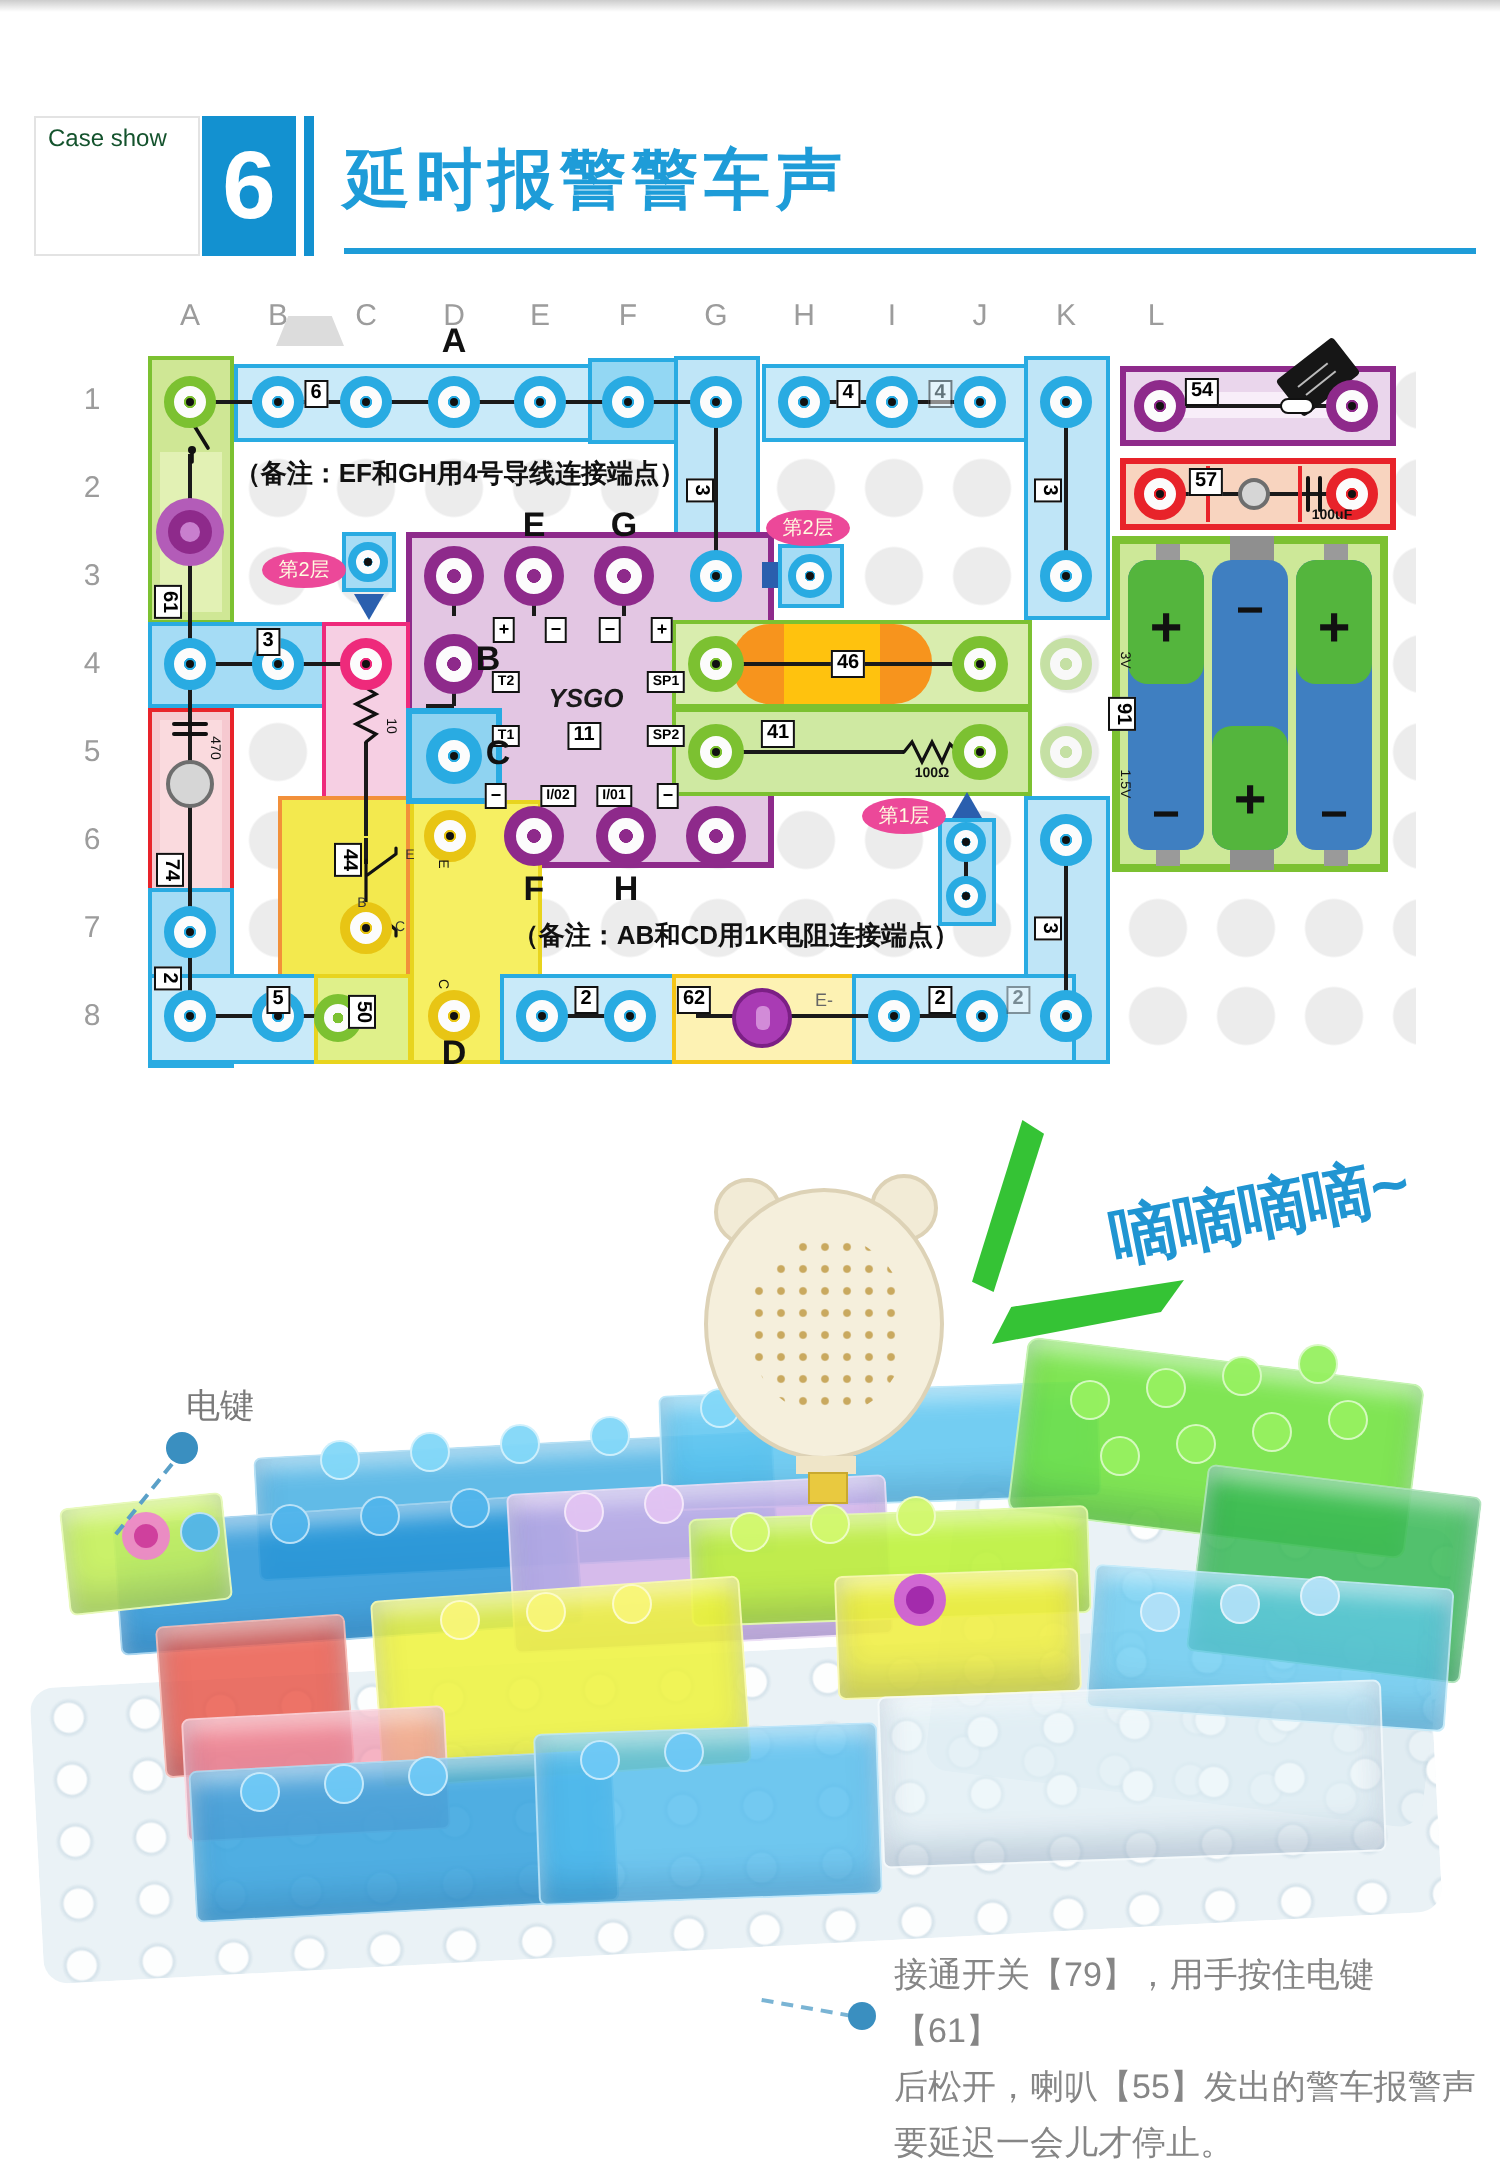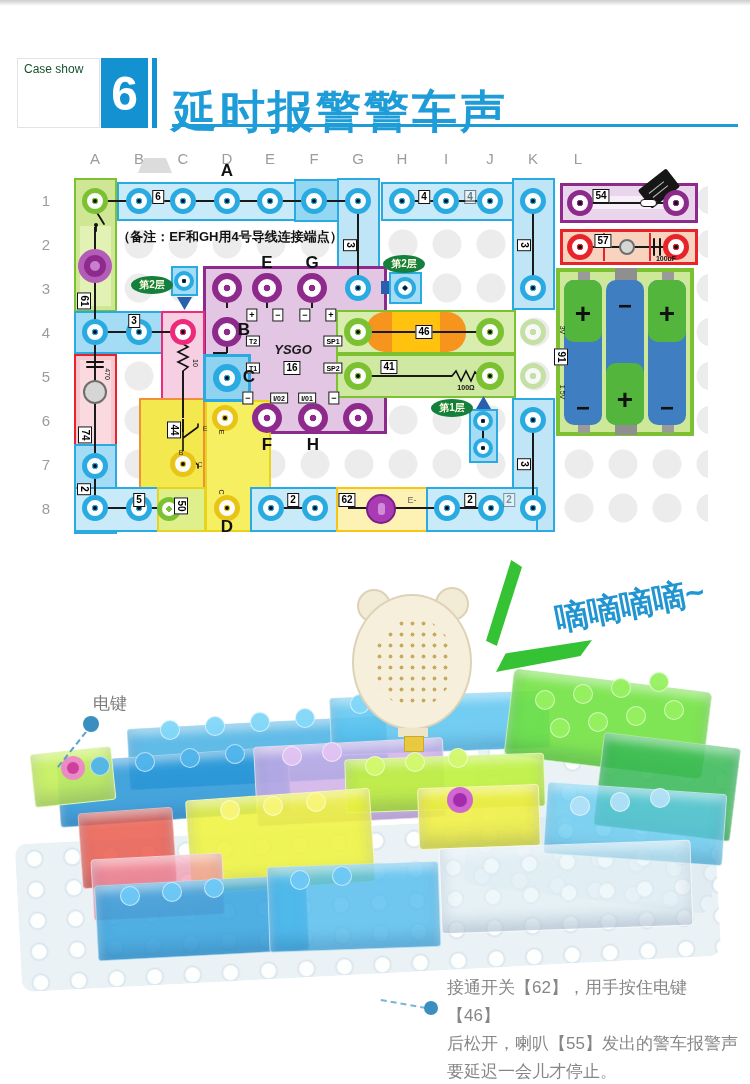--- a/index.html
+++ b/index.html
@@ -12,28 +12,28 @@
         border:1px solid #e3e3e3;box-sizing:border-box;}
   .case-show{height:20px;font-size:12px;color:#14532d;padding:3px 0 0 6px;box-sizing:border-box;}
   .case-cn{position:absolute;left:0;top:20px;right:0;bottom:0;background:#1391d0;color:#fff;
         font-size:27px;font-weight:700;display:flex;align-items:center;justify-content:center;
         letter-spacing:2px;}
   .case-cn::after{content:"";position:absolute;bottom:4px;left:50%;transform:translateX(-50%);
         width:56px;height:5px;border-top:1.5px solid #fff;border-bottom:1.5px solid #fff;}
   .hdr-num{position:absolute;left:101px;top:58px;width:47px;height:70px;background:#1391d0;
         color:#fff;font-weight:700;font-size:48px;display:flex;align-items:center;justify-content:center;}
   .hdr-vbar{position:absolute;left:152px;top:58px;width:5px;height:70px;background:#1391d0;}
-  .hdr-title{position:absolute;left:172px;top:82px;font-size:45px;font-weight:800;color:#1e9cd8;
+  .hdr-title{position:absolute;left:172px;top:68px;font-size:33px;font-weight:800;color:#1e9cd8;
         letter-spacing:3px;white-space:nowrap;}
   .hdr-underline{position:absolute;left:172px;top:124px;width:566px;height:3px;background:#1e9cd8;}
   
   .scene{position:absolute;left:0;top:0;width:750px;height:1084px;}
   .lbl{position:absolute;background:#fff;border:1.2px solid #111;font-weight:700;font-size:10px;
         line-height:1;padding:1px 2px;color:#000;white-space:nowrap;}
-  .oval{position:absolute;background:#15803d;color:#fffde0;font-size:10px;font-weight:700;
+  .oval{position:absolute;background:#ec4899;color:#fffde0;font-size:10px;font-weight:400;
         border-radius:50%;width:42px;height:18px;display:flex;align-items:center;
         justify-content:center;white-space:nowrap;}
   .pat{background-image:radial-gradient(circle,#ececec 0 14px,transparent 15px);
         background-size:44px 44px;background-position:5px 2px;}
   .pat2{background-color:rgba(213,230,238,.5);
         background-image:radial-gradient(circle,rgba(255,255,255,.95) 0 7px,rgba(188,208,220,.45) 8px,transparent 10px);
         background-size:38px 31px;border-radius:12px;}
   .dots{background-image:radial-gradient(circle,#c9a95f 0 1.6px,transparent 2.3px);
         background-size:11px 11px;border-radius:50%;}
   .blk{border:1.5px solid rgba(255,255,255,.55);
@@ -347,21 +347,21 @@
       <div class="lbl" style="position: absolute; left: 139px; top: 500px; transform: translate(-50%, -50%);">5</div>
       <div class="lbl" style="position: absolute; left: 181px; top: 506px; transform: translate(-50%, -50%) rotate(90deg);">50</div>
       <div class="lbl" style="position: absolute; left: 293px; top: 500px; transform: translate(-50%, -50%);">2</div>
       <div class="lbl" style="position: absolute; left: 347px; top: 500px; transform: translate(-50%, -50%);">62</div>
       <div class="lbl" style="position: absolute; left: 470px; top: 500px; transform: translate(-50%, -50%);">2</div>
       <div class="lbl" style="position: absolute; left: 509px; top: 500px; transform: translate(-50%, -50%); opacity: 0.4;">2</div>
       <div class="lbl" style="position: absolute; left: 424px; top: 332px; transform: translate(-50%, -50%);">46</div>
       <div class="lbl" style="position: absolute; left: 389px; top: 367px; transform: translate(-50%, -50%);">41</div>
       <div class="lbl" style="position: absolute; left: 524px; top: 464px; transform: translate(-50%, -50%) rotate(90deg);">3</div>
       <div class="lbl" style="position: absolute; left: 174px; top: 430px; transform: translate(-50%, -50%) rotate(90deg);">44</div>
-      <div class="lbl" style="position: absolute; left: 292px; top: 368px; transform: translate(-50%, -50%);">16</div>
+      <div class="lbl" style="position: absolute; left: 292px; top: 368px; transform: translate(-50%, -50%);">11</div>
       <div class="lbl" style="position: absolute; left: 253px; top: 341px; font-size: 7px; transform: translate(-50%, -50%);">T2</div>
       <div class="lbl" style="position: absolute; left: 253px; top: 368px; font-size: 7px; transform: translate(-50%, -50%);">T1</div>
       <div class="lbl" style="position: absolute; left: 333px; top: 341px; font-size: 7px; transform: translate(-50%, -50%);">SP1</div>
       <div class="lbl" style="position: absolute; left: 333px; top: 368px; font-size: 7px; transform: translate(-50%, -50%);">SP2</div>
       <div class="lbl" style="position: absolute; left: 279px; top: 398px; font-size: 7px; transform: translate(-50%, -50%);">I/02</div>
       <div class="lbl" style="position: absolute; left: 307px; top: 398px; font-size: 7px; transform: translate(-50%, -50%);">I/01</div>
       <div class="lbl" style="position: absolute; left: 252px; top: 315px; font-size: 9px; transform: translate(-50%, -50%);">+</div>
       <div class="lbl" style="position: absolute; left: 278px; top: 315px; font-size: 9px; transform: translate(-50%, -50%);">−</div>
       <div class="lbl" style="position: absolute; left: 305px; top: 315px; font-size: 9px; transform: translate(-50%, -50%);">−</div>
       <div class="lbl" style="position: absolute; left: 331px; top: 315px; font-size: 9px; transform: translate(-50%, -50%);">+</div>
@@ -382,20 +382,21 @@
       <div style="position: absolute; left: 293px; top: 349px; font-size: 13px; color: rgb(26, 26, 26); font-weight: 800; font-style: italic; white-space: nowrap; transform: translate(-50%, -50%);">YSGO</div>
       <div style="position: absolute; left: 227px; top: 171px; font-size: 17px; color: rgb(17, 17, 17); font-weight: 800; white-space: nowrap; transform: translate(-50%, -50%);">A</div>
       <div style="position: absolute; left: 267px; top: 263px; font-size: 17px; color: rgb(17, 17, 17); font-weight: 800; white-space: nowrap; transform: translate(-50%, -50%);">E</div>
       <div style="position: absolute; left: 312px; top: 263px; font-size: 17px; color: rgb(17, 17, 17); font-weight: 800; white-space: nowrap; transform: translate(-50%, -50%);">G</div>
       <div style="position: absolute; left: 244px; top: 330px; font-size: 17px; color: rgb(17, 17, 17); font-weight: 800; white-space: nowrap; transform: translate(-50%, -50%);">B</div>
       <div style="position: absolute; left: 249px; top: 377px; font-size: 17px; color: rgb(17, 17, 17); font-weight: 800; white-space: nowrap; transform: translate(-50%, -50%);">C</div>
       <div style="position: absolute; left: 267px; top: 445px; font-size: 17px; color: rgb(17, 17, 17); font-weight: 800; white-space: nowrap; transform: translate(-50%, -50%);">F</div>
       <div style="position: absolute; left: 313px; top: 445px; font-size: 17px; color: rgb(17, 17, 17); font-weight: 800; white-space: nowrap; transform: translate(-50%, -50%);">H</div>
       <div style="position: absolute; left: 227px; top: 527px; font-size: 17px; color: rgb(17, 17, 17); font-weight: 800; white-space: nowrap; transform: translate(-50%, -50%);">D</div>
       <div style="position: absolute; left: 230px; top: 237px; font-size: 13px; color: rgb(17, 17, 17); font-weight: 700; white-space: nowrap; transform: translate(-50%, -50%);">（备注：EF和GH用4号导线连接端点）</div>
+      <div style="position: absolute; left: 368px; top: 468px; font-size: 13px; color: rgb(17, 17, 17); font-weight: 700; white-space: nowrap; transform: translate(-50%, -50%);">（备注：AB和CD用1K电阻连接端点）</div>
       <div class="oval" style="position: absolute; left: 152px; top: 285px; transform: translate(-50%, -50%);">第2层</div>
       <div class="oval" style="position: absolute; left: 404px; top: 264px; transform: translate(-50%, -50%);">第2层</div>
       <div class="oval" style="position: absolute; left: 452px; top: 408px; transform: translate(-50%, -50%);">第1层</div>
     </div>
   <div class="scene" id="scene-photo">
       <div class="pat2" style="position: absolute; left: 470px; top: 750px; width: 250px; height: 150px; box-sizing: border-box; transform: rotate(7deg);"></div>
       <div class="pat2" style="position: absolute; left: 18px; top: 826px; width: 700px; height: 148px; box-sizing: border-box; transform: rotate(-3deg);"></div>
       <div class="blk" style="position: absolute; left: 128px; top: 722px; width: 260px; height: 62px; background: rgba(62, 172, 226, 0.82); border-radius: 4px; box-sizing: border-box; transform: rotate(-3deg);"></div>
       <div class="blk" style="position: absolute; left: 330px; top: 694px; width: 220px; height: 58px; background: rgba(90, 196, 240, 0.85); border-radius: 4px; box-sizing: border-box; transform: rotate(-2deg);"></div>
       <div class="blk" style="position: absolute; left: 58px; top: 754px; width: 232px; height: 66px; background: rgba(38, 148, 215, 0.85); border-radius: 4px; box-sizing: border-box; transform: rotate(-4deg);"></div>
@@ -461,17 +462,17 @@
       <div style="position: absolute; left: 496px; top: 640px; width: 96px; height: 32px; background: rgb(53, 195, 53); clip-path: polygon(100% 0px, 88% 50%, 0px 100%, 10% 42%); box-sizing: border-box;"></div>
       <div style="position: absolute; left: 630px; top: 606px; font-size: 33px; color: rgb(32, 149, 210); font-weight: 800; white-space: nowrap; transform: translate(-50%, -50%) rotate(-11deg);">嘀嘀嘀嘀~</div>
       <div style="position: absolute; left: 110px; top: 703px; font-size: 17px; color: rgb(122, 122, 122); white-space: nowrap; transform: translate(-50%, -50%);">电键</div>
       <div style="position: absolute; left: 83px; top: 716px; height: 16px; width: 16px; border-radius: 50%; background: rgb(58, 143, 192); box-sizing: border-box;"></div>
       <div style="position: absolute; left: 86px; width: 44.8219px; transform-origin: 0px 50%; top: 731px; height: 0px; border-top: 2px dashed rgb(90, 160, 200); transform: rotate(128.66deg);"></div>
     </div>
 
   <div class="cap-dash"></div>
   <div class="cap-dot"></div>
   <div class="caption">
-    <div>接通开关【62】，用手按住电键【46】</div>
+    <div>接通开关【79】，用手按住电键【61】</div>
     <div>后松开，喇叭【55】发出的警车报警声</div>
     <div>要延迟一会儿才停止。</div>
   </div>
 </div>
 
 </body></html>

